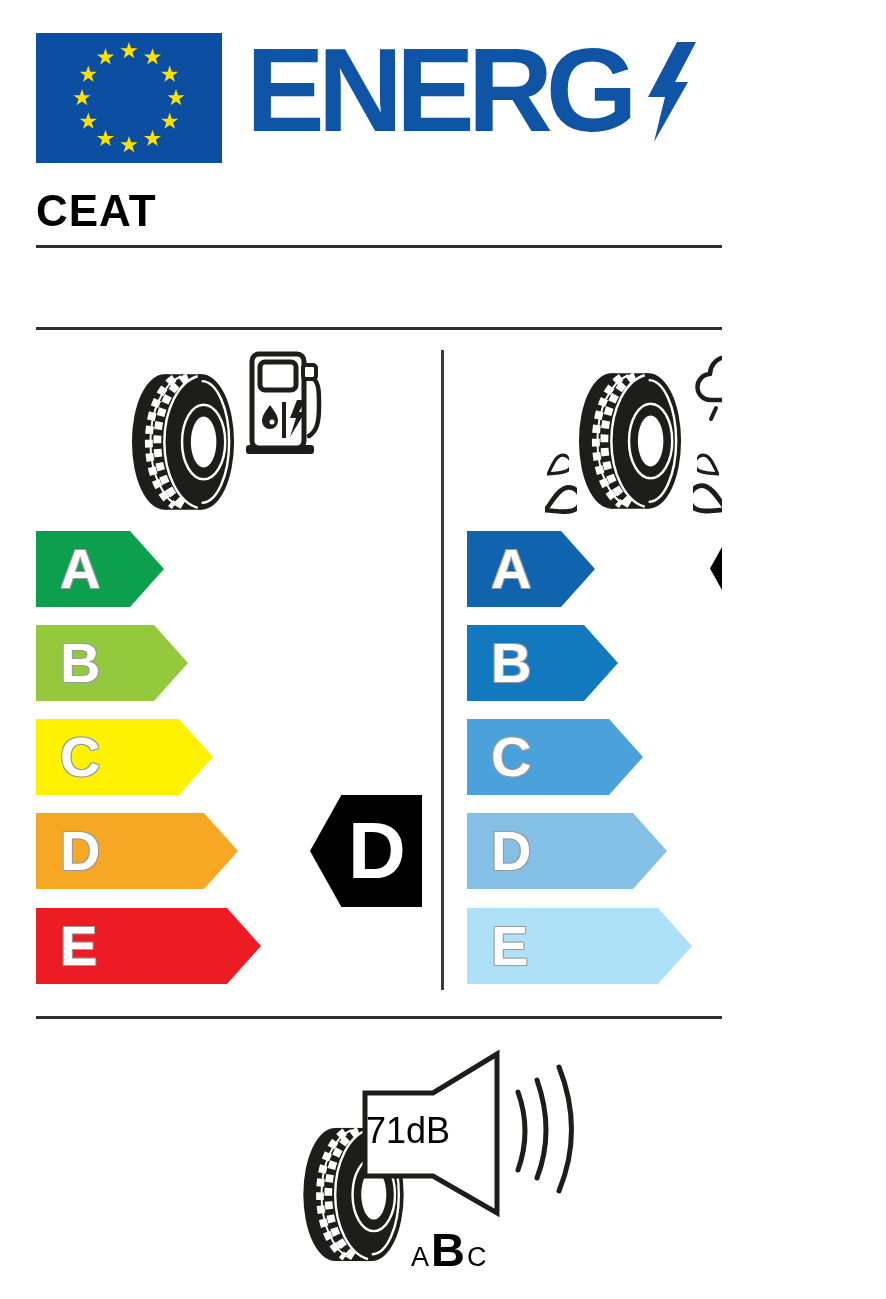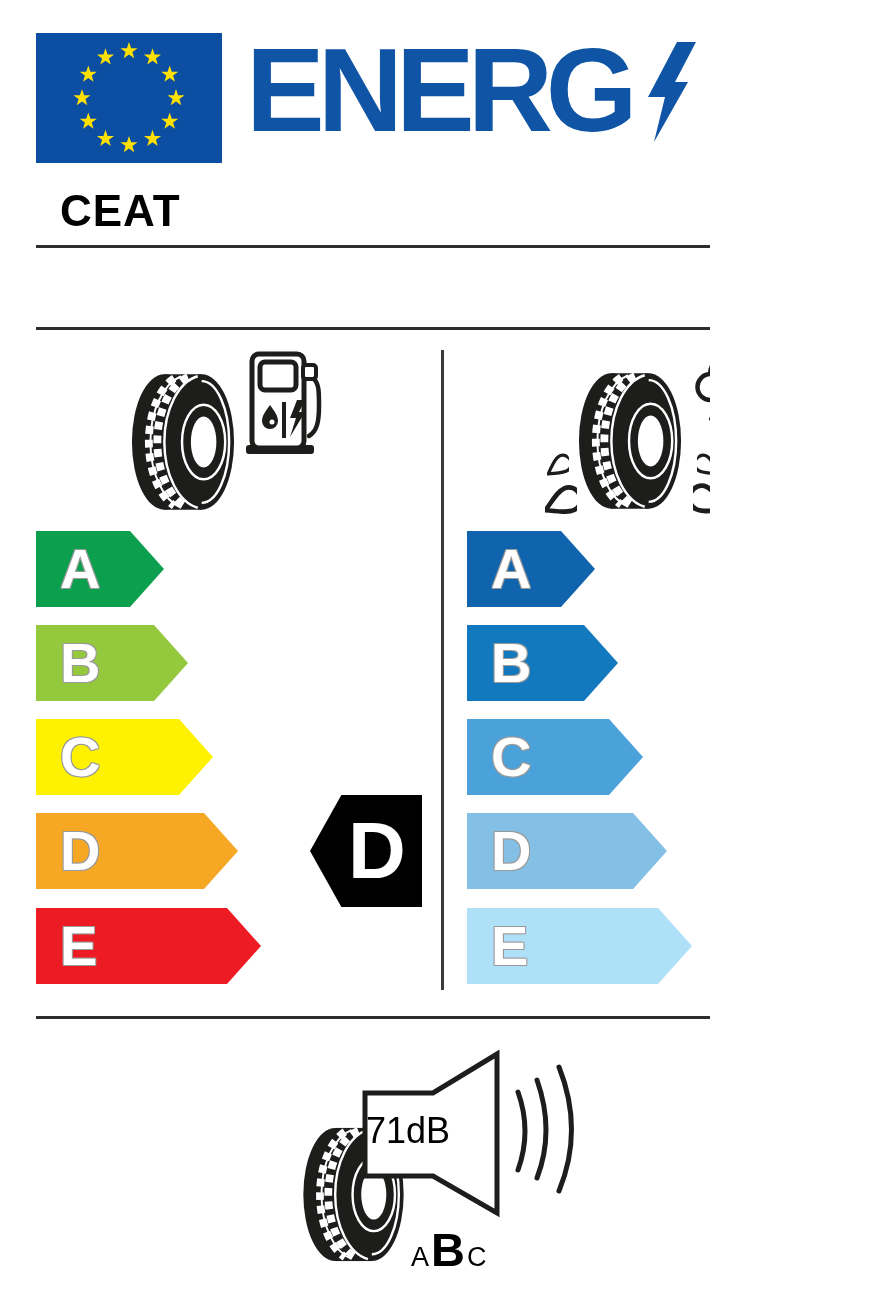--- a/index.html
+++ b/index.html
@@ -1,26 +1,26 @@
 <!DOCTYPE html>
 <html><head>
 <meta charset="utf-8">
 <style>
   html,body{margin:0;padding:0;background:#fff;}
   .label{position:relative;width:710px;height:1299px;background:#fff;overflow:hidden;
-         font-family:"Liberation Sans", sans-serif;}
+         font-family:"Liberation Sans", sans-serif;padding-left:12px;}
   .abs{position:absolute;}
 
   
   .energ-wrap{position:absolute;left:246px;top:34px;display:flex;align-items:flex-start;}
   .energ-text{font-size:118px;font-weight:700;letter-spacing:-7px;line-height:112px;
               color:#1055a5;font-family:"Liberation Sans", sans-serif;}
   .bolt-svg{margin-left:14px;margin-top:8px;}
   .brand{position:absolute;left:36px;top:186px;font-size:44px;font-weight:700;
-         letter-spacing:1px;color:#000;margin-left:24px;}
+         letter-spacing:1px;color:#000;}
 
   .hline{position:absolute;left:36px;width:816px;height:3px;background:#2e2e2e;}
   .vdivider{position:absolute;left:441px;top:350px;width:3px;height:640px;background:#3a3a3a;}
 
   
   .grade-row{position:absolute;height:76px;
              clip-path:polygon(0 0, calc(100% - 34px) 0, 100% 50%, calc(100% - 34px) 100%, 0 100%);
              display:flex;align-items:center;}
   .col-left .grade-row{left:36px;}
   .col-right .grade-row{left:467px;}

